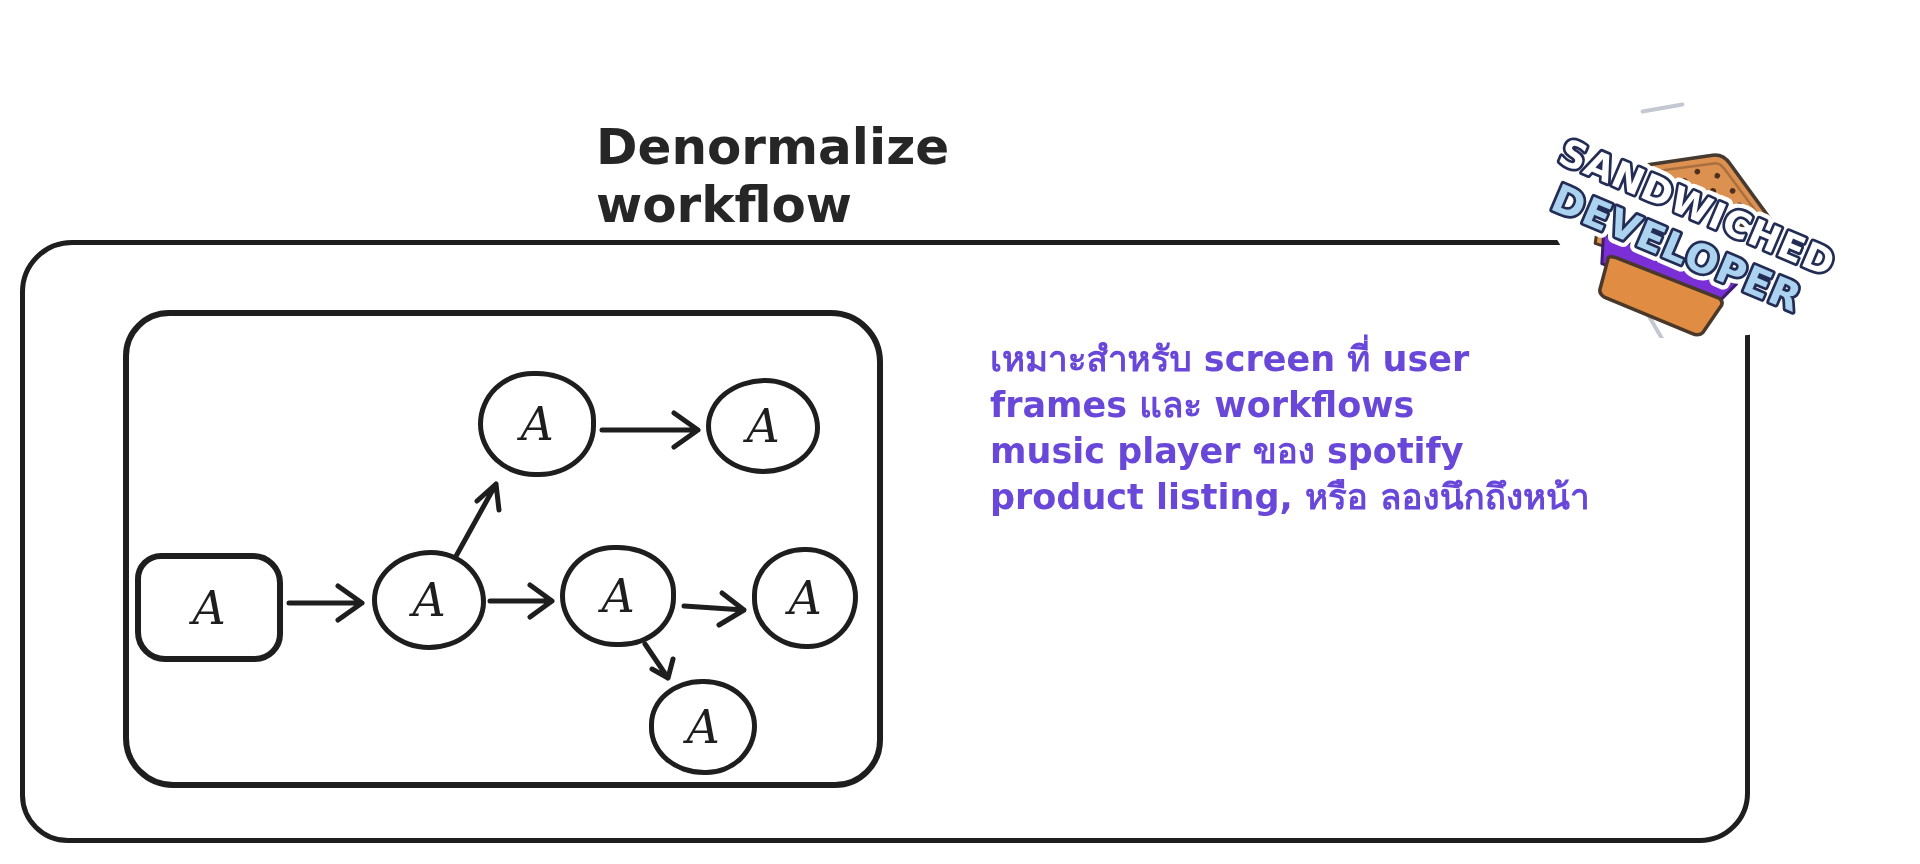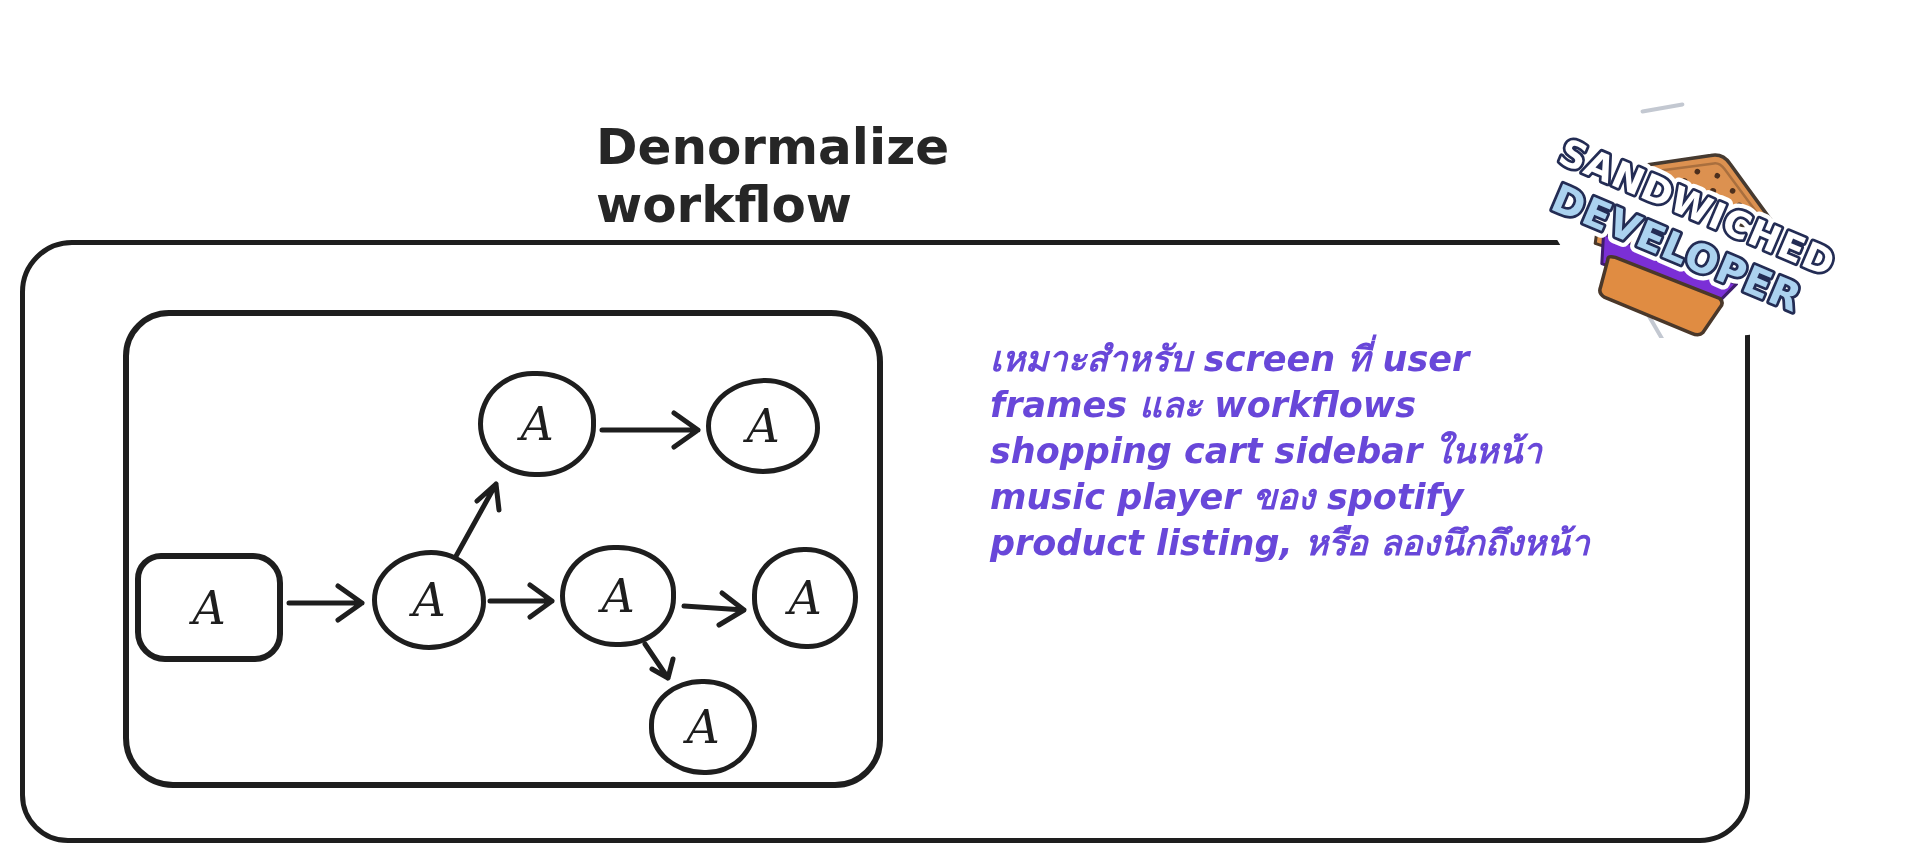--- a/index.html
+++ b/index.html
@@ -40,21 +40,21 @@
   .node.square{border-width:6px;border-radius:26px 30px 28px 30px;}
   .node.circle1{border-radius:52% 48% 50% 50% / 50% 52% 48% 50%;}
   .node.circle2{border-radius:48% 52% 50% 50% / 52% 48% 50% 52%;}
   .node.circle3{border-radius:50% 50% 48% 52% / 48% 50% 52% 50%;}
   
   .arrows{position:absolute;left:0;top:0;pointer-events:none;}
   .arrows path{stroke:#1e1e1e;stroke-width:5;fill:none;stroke-linecap:round;stroke-linejoin:round;}
   
   .note{
     position:absolute;left:990px;top:336px;width:620px;
-    font-size:35px;line-height:46px;font-weight:bold;font-style:italic;
+    font-size:35px;line-height:46px;font-weight:bold;
   }
   .note .line{white-space:nowrap;}
   
   .logo{position:absolute;left:1545px;top:98px;width:300px;height:240px;}
   .logo text{
     font-family:"DejaVu Sans", sans-serif;font-weight:bold;
     paint-order:stroke;text-anchor:middle;letter-spacing:1px;
   }
 </style>
 </head>
@@ -99,21 +99,20 @@
   <span class="lbl">A</span>
 </div>
 
 <div class="node circle3" style="left:649px;top:679px;width:108px;height:96px;">
   <span class="lbl">A</span>
 </div>
 
 <div class="note" style="color:#6847d9;">
   <div class="line">เหมาะสำหรับ screen ที่ user</div>
   <div class="line">frames และ workflows</div>
-  <div class="line">shopping cart sidebar ในหน้า</div>
   <div class="line">music player ของ spotify</div>
   <div class="line">product listing, หรือ ลองนึกถึงหน้า</div>
 </div>
 
 <svg class="logo" viewBox="0 0 300 240">
   <g transform="rotate(23 150 115)">
 
     <ellipse cx="150" cy="128" rx="152" ry="102" fill="#ffffff"></ellipse>
 
     <g stroke="#b9bfca" stroke-width="4" stroke-linecap="round" opacity="0.85">

